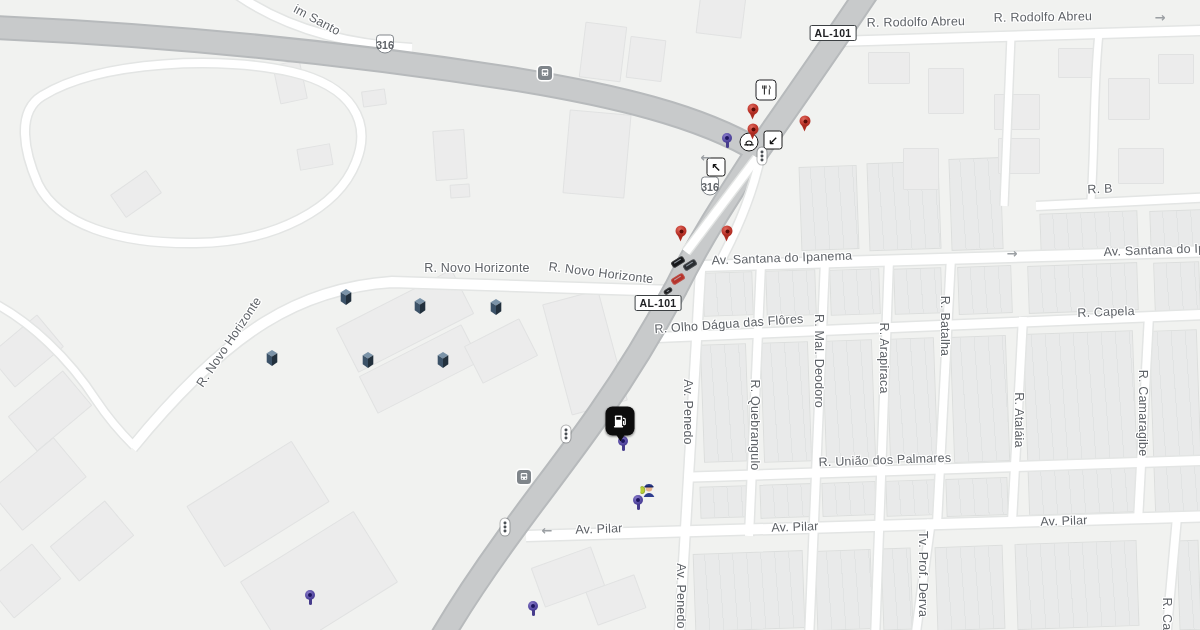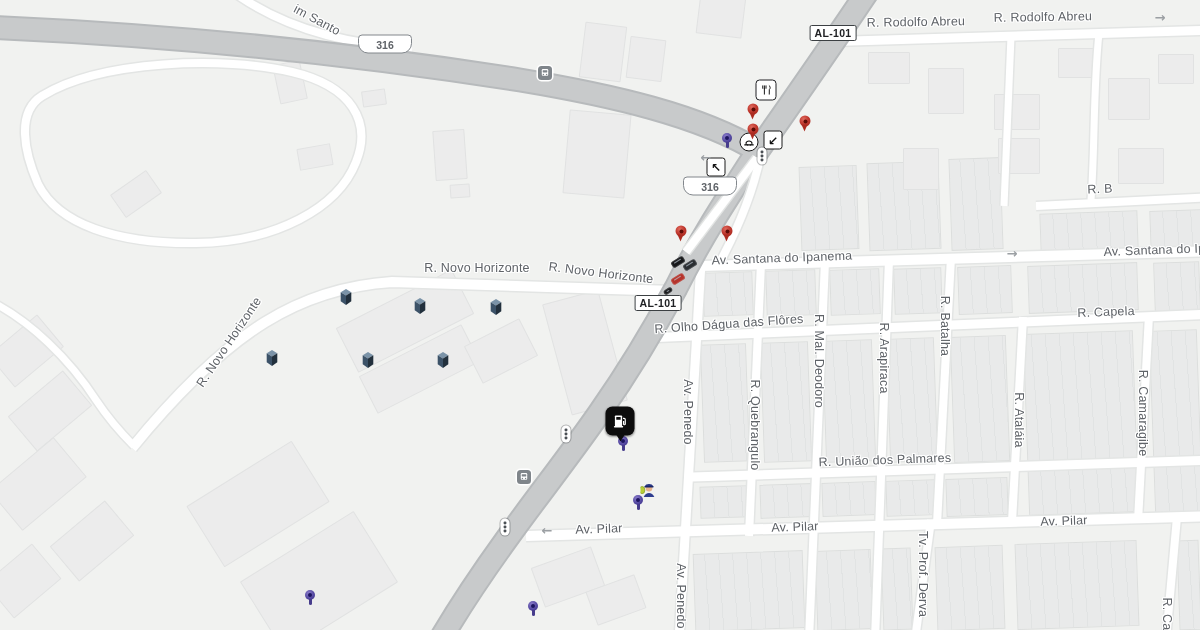--- a/index.html
+++ b/index.html
@@ -5,21 +5,21 @@
   html,body{margin:0;padding:0;}
   body{width:1200px;height:630px;overflow:hidden;font-family:"Liberation Sans","DejaVu Sans",sans-serif;}
   #map{position:relative;width:1200px;height:630px;background:#f1f2f0;overflow:hidden;}
   #blocks,#labels,#markers{position:absolute;inset:0;}
   #roads{position:absolute;left:0;top:0;}
   .blk{position:absolute;box-sizing:border-box;}
   .blk.p{background:repeating-linear-gradient(88deg,#e9eaea 0 13px,#e1e3e3 13px 14px);border:1px solid #dcdedd;}
   .blk.s{background:#ececec;border:1px solid #e1e2e2;border-radius:1px;}
   .street-label{position:absolute;white-space:nowrap;font-size:12.5px;letter-spacing:.2px;color:#5f6368;
     text-shadow:1px 0 0 #fff,-1px 0 0 #fff,0 1px 0 #fff,0 -1px 0 #fff,1px 1px 0 #fff,-1px -1px 0 #fff,1px -1px 0 #fff,-1px 1px 0 #fff;}
-  .shield316{position:absolute;width:54px;height:19px;background:#fff;border:1.6px solid #82878c;
+  .shield316{position:absolute;width:18px;height:19px;background:#fff;border:1.6px solid #82878c;
     border-radius:4px 4px 10px 10px;display:flex;align-items:center;justify-content:center;
     font-size:10.5px;font-weight:bold;color:#5f6368;box-sizing:border-box;}
   .al101{position:absolute;background:#fff;border:1.8px solid #3c4043;border-radius:2px;padding:1px 4px;
     font-size:10.5px;font-weight:bold;color:#202124;letter-spacing:.3px;}
   .mk{position:absolute;}
   .pin-red{width:11px;height:11px;border-radius:50%;background:radial-gradient(circle at 38% 32%,#e06a5e 0%,#c0392f 45%,#a22418 100%);}
   .pin-red::after{content:"";position:absolute;left:50%;top:50%;width:4px;height:4px;margin:-2px;border-radius:50%;background:#5d0b06;}
   .pin-red::before{content:"";position:absolute;left:50%;top:9px;margin-left:-3.5px;border-left:3.5px solid transparent;border-right:3.5px solid transparent;border-top:7px solid #ab2b20;}
   .pin-purple{width:10px;height:10px;border-radius:50%;background:radial-gradient(circle at 38% 32%,#8a7ccb 0%,#5448a0 55%,#3d3286 100%);}
   .pin-purple::after{content:"";position:absolute;left:50%;top:50%;width:4px;height:4px;margin:-2px;border-radius:50%;background:#1d1560;}

